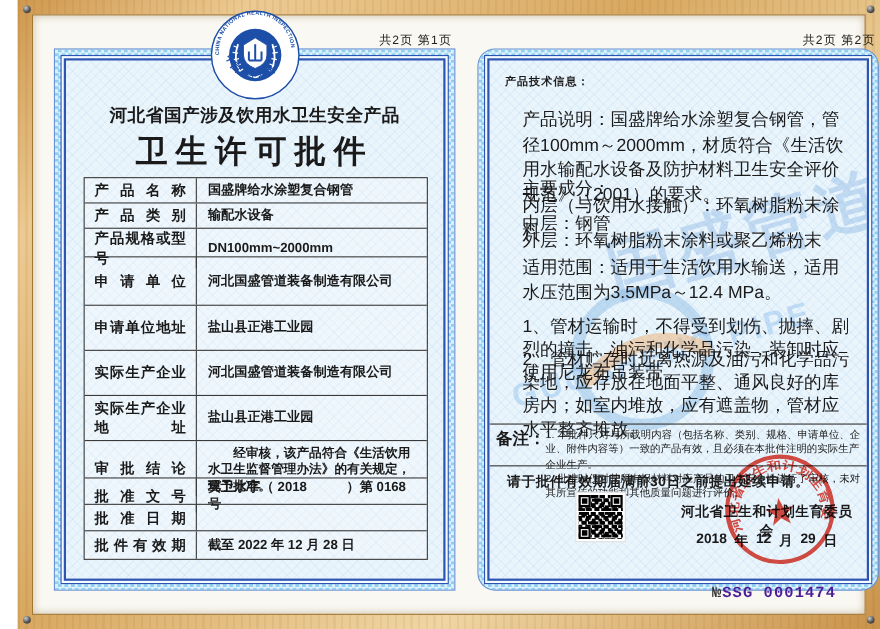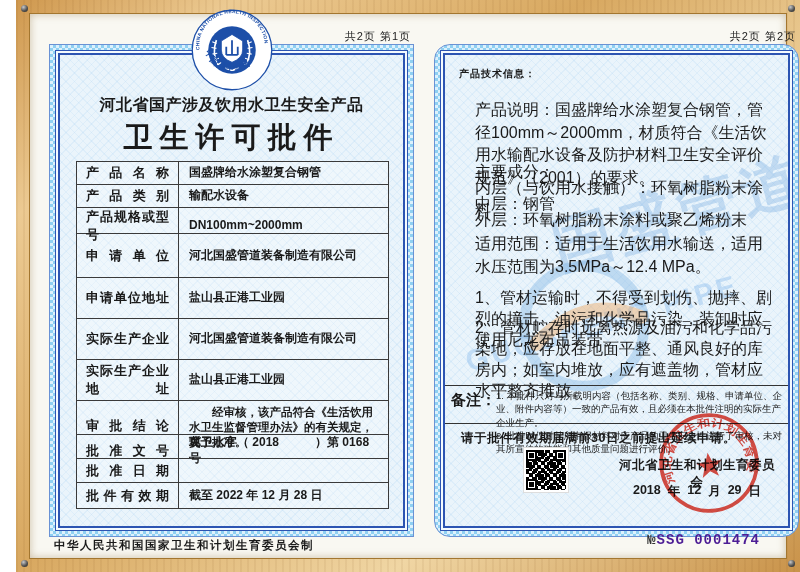--- a/index.html
+++ b/index.html
@@ -249,19 +249,18 @@
             <path id="sealArc" d="M 15 64 A 37 37 0 1 1 85 64" fill="none"></path>
           </defs>
           <text font-size="10" fill="#e23a2e" font-weight="bold">
             <textPath href="#sealArc" startOffset="0" textLength="166" lengthAdjust="spacingAndGlyphs">河北省卫生和计划生育委员会</textPath>
           </text>
           <polygon fill="#e23a2e" points="50,40 53.2,48.8 62.4,48.9 55.1,54.5 57.9,63.4 50,58 42.1,63.4 44.9,54.5 37.6,48.9 46.8,48.8"></polygon>
         </svg>
       </div>
     </div>
 
-    <div class="footer-note">中华人民共和国国家卫生和计划生育委员会制</div>
     <div class="serial">
       <span class="sym">№</span><span class="code">SSG 0001474</span>
     </div>
 
   </div>
 </div>
 
 </body></html>

